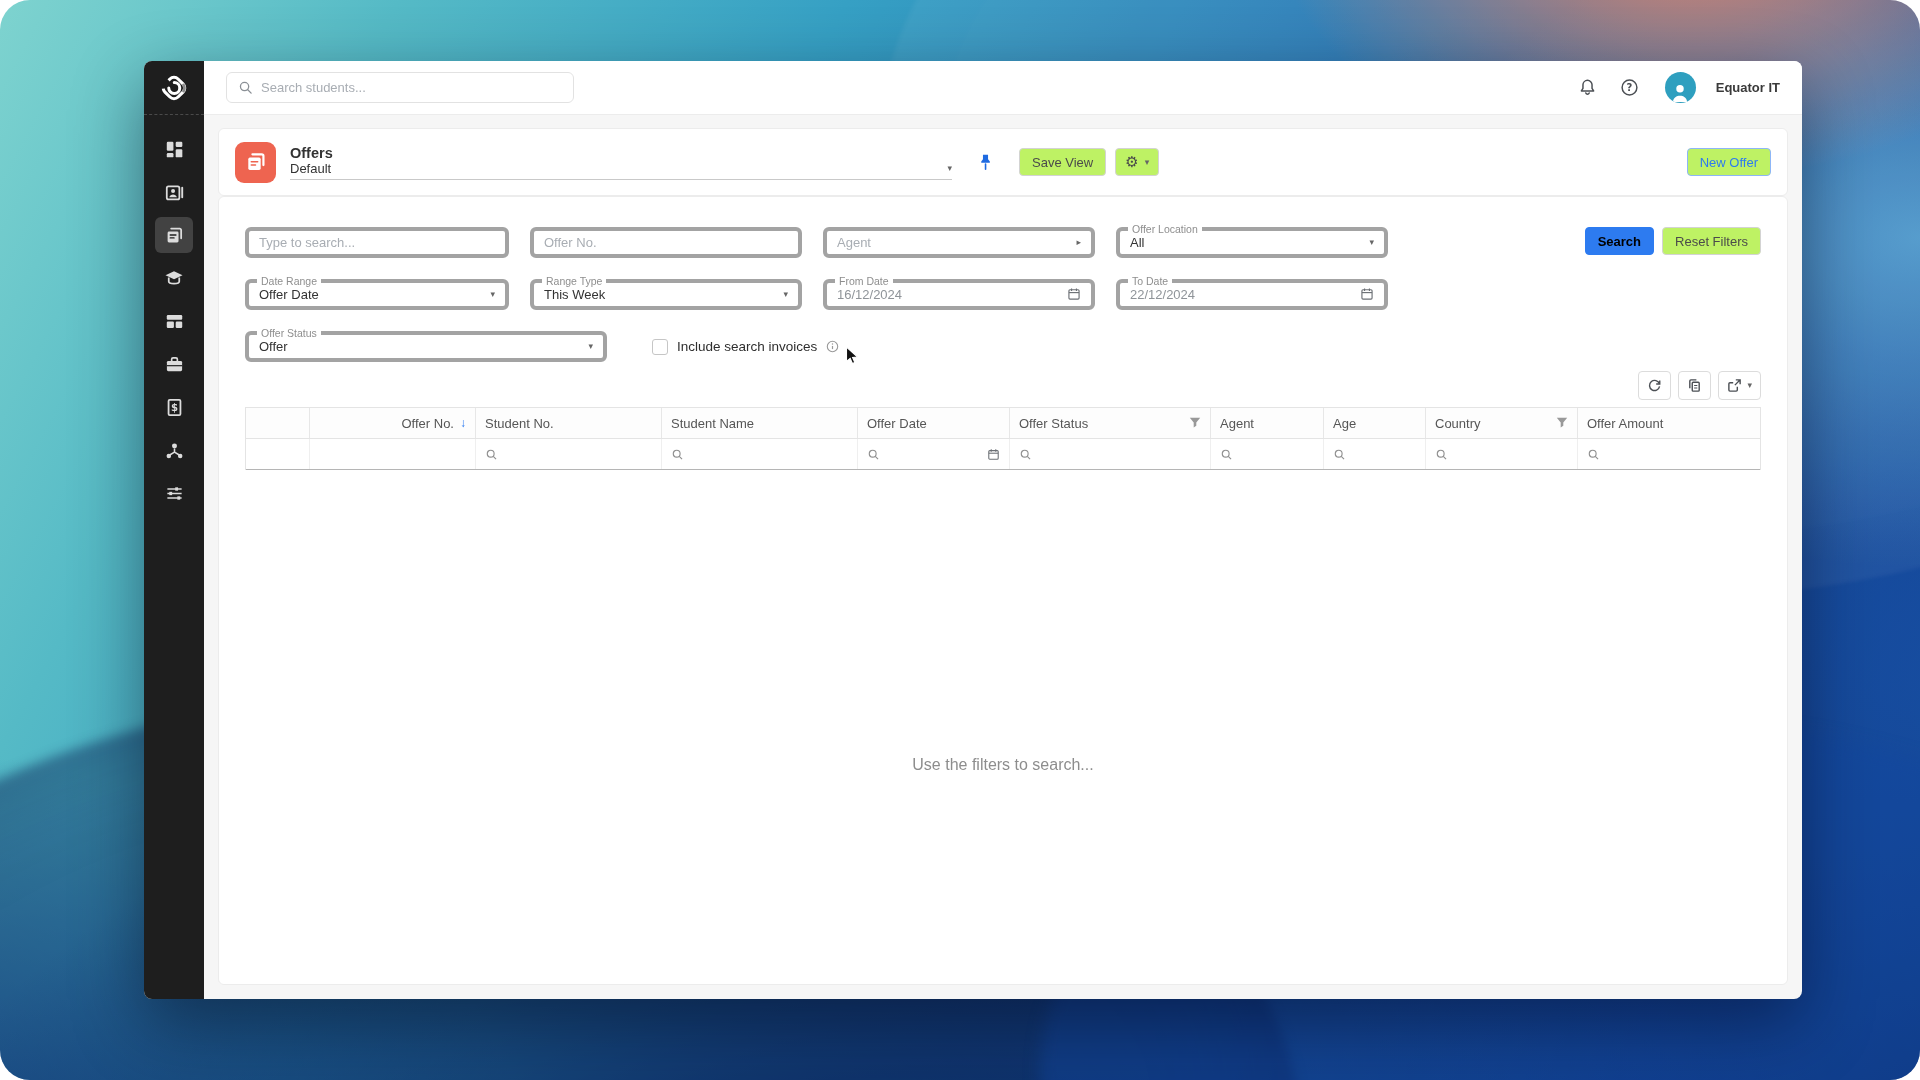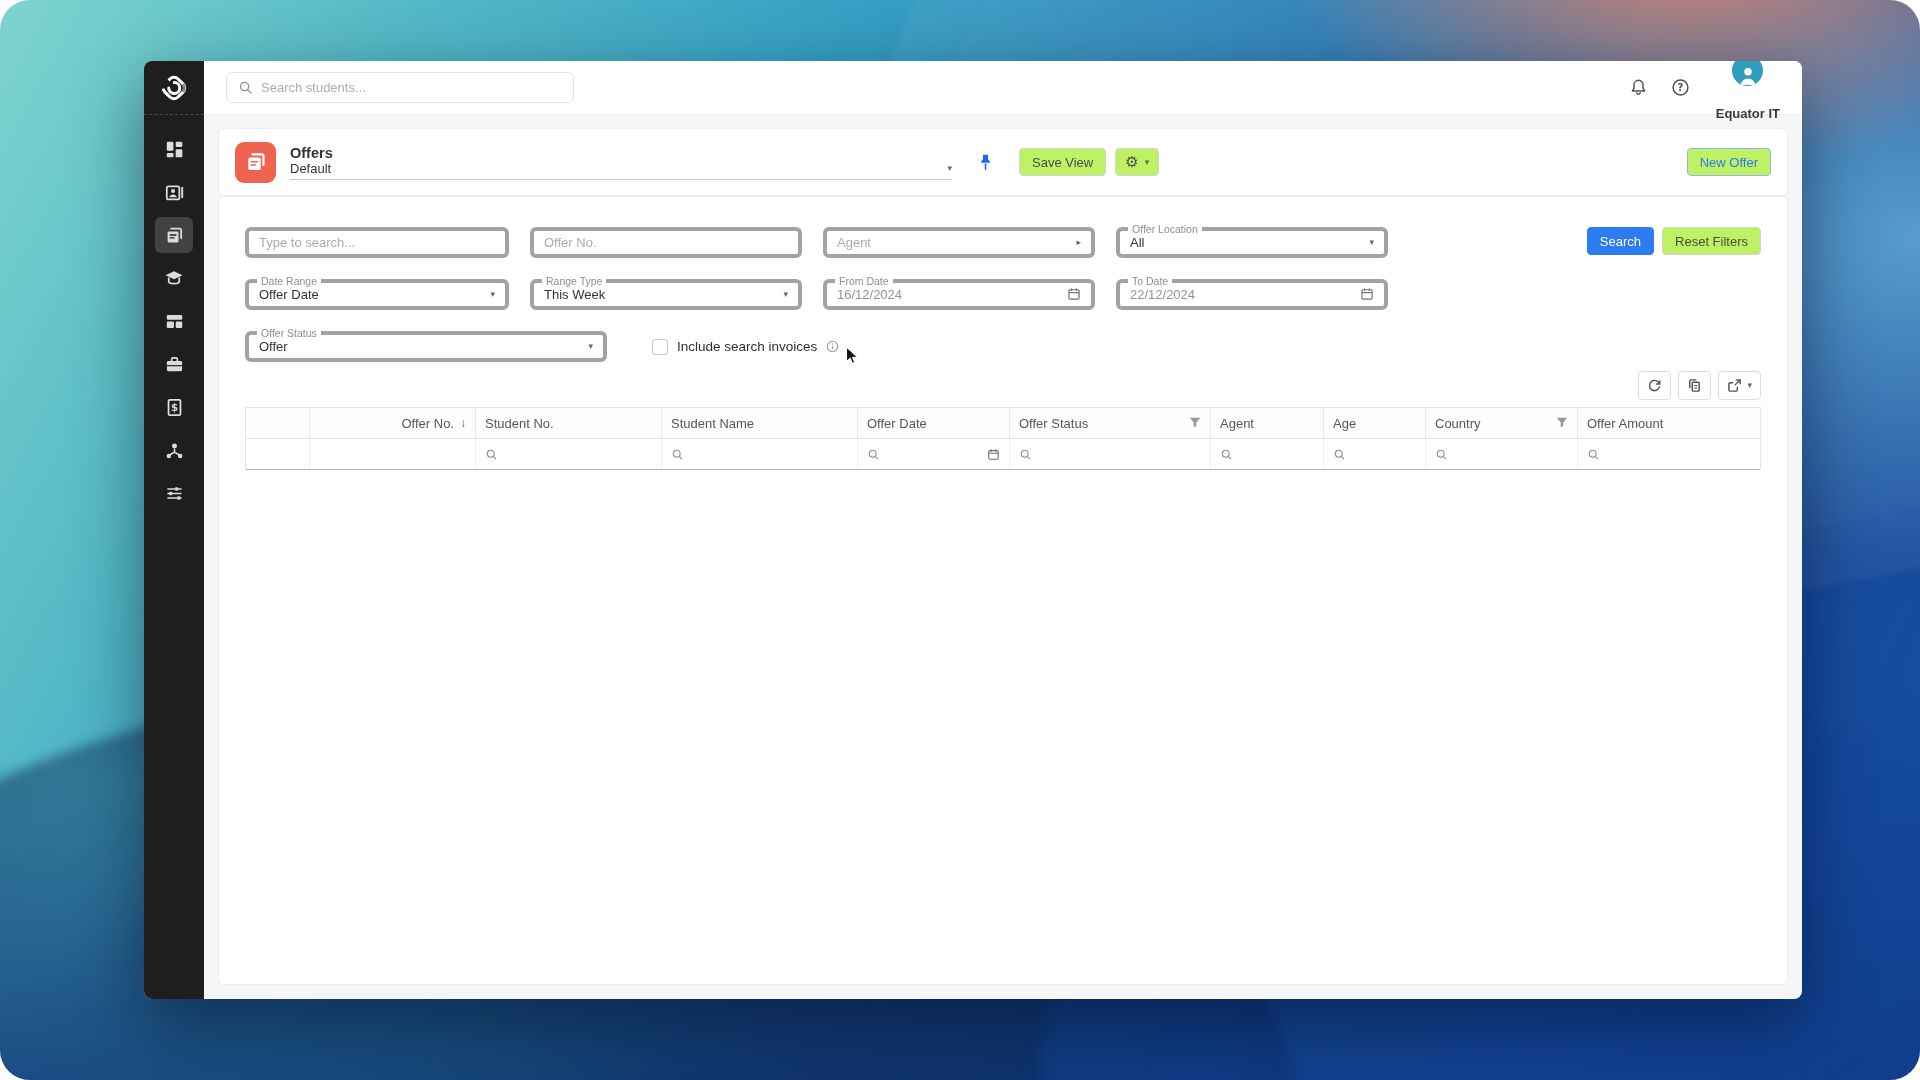--- a/index.html
+++ b/index.html
@@ -38,21 +38,21 @@
 
   
   .main { flex:1; display:flex; flex-direction:column; min-width:0; }
 
   .topbar { height:54px; background:#fff; border-bottom:1px solid #ececec; display:flex; align-items:center; padding:0 22px; flex:0 0 54px; }
   .search-box { width:348px; height:31px; border:1px solid #e2e2e2; border-radius:6px; background:#fff; display:flex; align-items:center; gap:8px; padding:0 11px; color:#9aa0a6; }
   .search-box input { border:none; outline:none; flex:1; font-size:13px; color:#333; background:transparent; font-family:"Liberation Sans",sans-serif; }
   .search-box input::placeholder { color:#a8adb3; }
   .topbar .spacer { flex:1; }
   .icon-btn { width:34px; height:34px; display:flex; align-items:center; justify-content:center; color:#4b4f54; cursor:pointer; }
-  .user-chip { display:flex; align-items:center; gap:20px; margin-left:18px; cursor:pointer;flex-direction:column; }
+  .user-chip { display:flex; align-items:center; gap:20px; margin-left:18px; cursor:pointer; }
   .avatar { width:31px; height:31px; border-radius:50%; background:#2e9fbf; display:flex; align-items:flex-end; justify-content:center; overflow:hidden; }
   .user-name { font-size:13px; font-weight:700; color:#3a3a3a; }
 
   .content { flex:1; padding:13px 14px 14px; display:flex; flex-direction:column; gap:0; min-height:0; }
   .card { background:#fff; border:1px solid #ececec; border-radius:6px; }
 
   
   .header-card { height:68px; display:flex; align-items:center; padding:0 16px; flex:0 0 68px; }
   .page-icon { width:41px; height:41px; border-radius:9px; background:#ee6450; display:flex; align-items:center; justify-content:center; flex:0 0 41px; }
   .title-col { margin-left:14px; width:662px; }
@@ -72,21 +72,21 @@
   .f-row { display:flex; gap:21px; align-items:flex-start; }
   .f-row + .f-row { margin-top:21px; }
   .field { position:relative; height:31px; border:4px solid #a3a3a3; border-radius:6px; background:#fff; display:flex; align-items:center; padding:0 10px; font-size:13px; color:#333; }
   .field input { border:none; outline:none; width:100%; font-size:13px; color:#333; background:transparent; font-family:"Liberation Sans",sans-serif; }
   .field input::placeholder { color:#a8adb3; }
   .field .float-label { position:absolute; top:-7px; left:8px; font-size:10.5px; color:#8e8e8e; background:#fff; padding:0 4px; line-height:1.1; white-space:nowrap; }
   .field .caret { margin-left:auto; }
   .field.muted-val { color:#8f9499; }
   .w1c { width:264px; } .w2c { width:272px; } .w3c { width:272px; } .w4c { width:272px; }
   .f-actions { margin-left:auto; display:flex; gap:8px; }
-  .btn-primary { background:#2d7bf0; border-color:#2d7bf0; color:#ffffff; min-width:62px; }
+  .btn-primary { background:#2d7bf0; border-color:#2d7bf0; color:#000000; min-width:62px;font-weight:bold; }
   .status-field { width:362px; }
   .chk-group { display:flex; align-items:center; gap:9px; margin-left:24px; height:31px; cursor:pointer; }
   .checkbox { width:16px; height:16px; border:1px solid #c6c6c6; border-radius:3px; background:#fff; }
   .chk-label { font-size:13.5px; color:#2f2f2f; }
   .info-icon { color:#9a9a9a; display:flex; align-items:center; }
 
   .grid-toolbar { display:flex; justify-content:flex-end; gap:7px; margin-top:9px; }
   .tool-btn { height:29px; min-width:33px; padding:0 8px; border:1px solid #dcdcdc; border-radius:4px; background:#fff; display:flex; align-items:center; justify-content:center; gap:5px; color:#4b4f54; cursor:pointer; }
 
   
@@ -459,20 +459,23 @@
               </div>
               <div class="tf">
                 <svg width="13" height="13" viewBox="0 0 16 16">
                     <circle cx="7" cy="7" r="4.2" fill="none" stroke="#8f8f8f" stroke-width="1.4"></circle>
                     <path d="M10.2 10.2L13.6 13.6" stroke="#8f8f8f" stroke-width="1.4"></path>
                   </svg>
               </div>
             </div>
           </div>
 
+          <div class="tbody">
+            <div class="empty-msg">Use the filters to search...</div>
+          </div>
 
         </div>
       </div>
     </div>
   </div>
 
   <svg class="cursor" width="18" height="20" viewBox="0 0 18 20">
     <path d="M1.5 1l0 14.5 3.7-3.2 2.2 5.2 2.4-1-2.2-5.1 5-0.4z" fill="#111" stroke="#fff" stroke-width="1.1"></path>
   </svg>
 </div>

